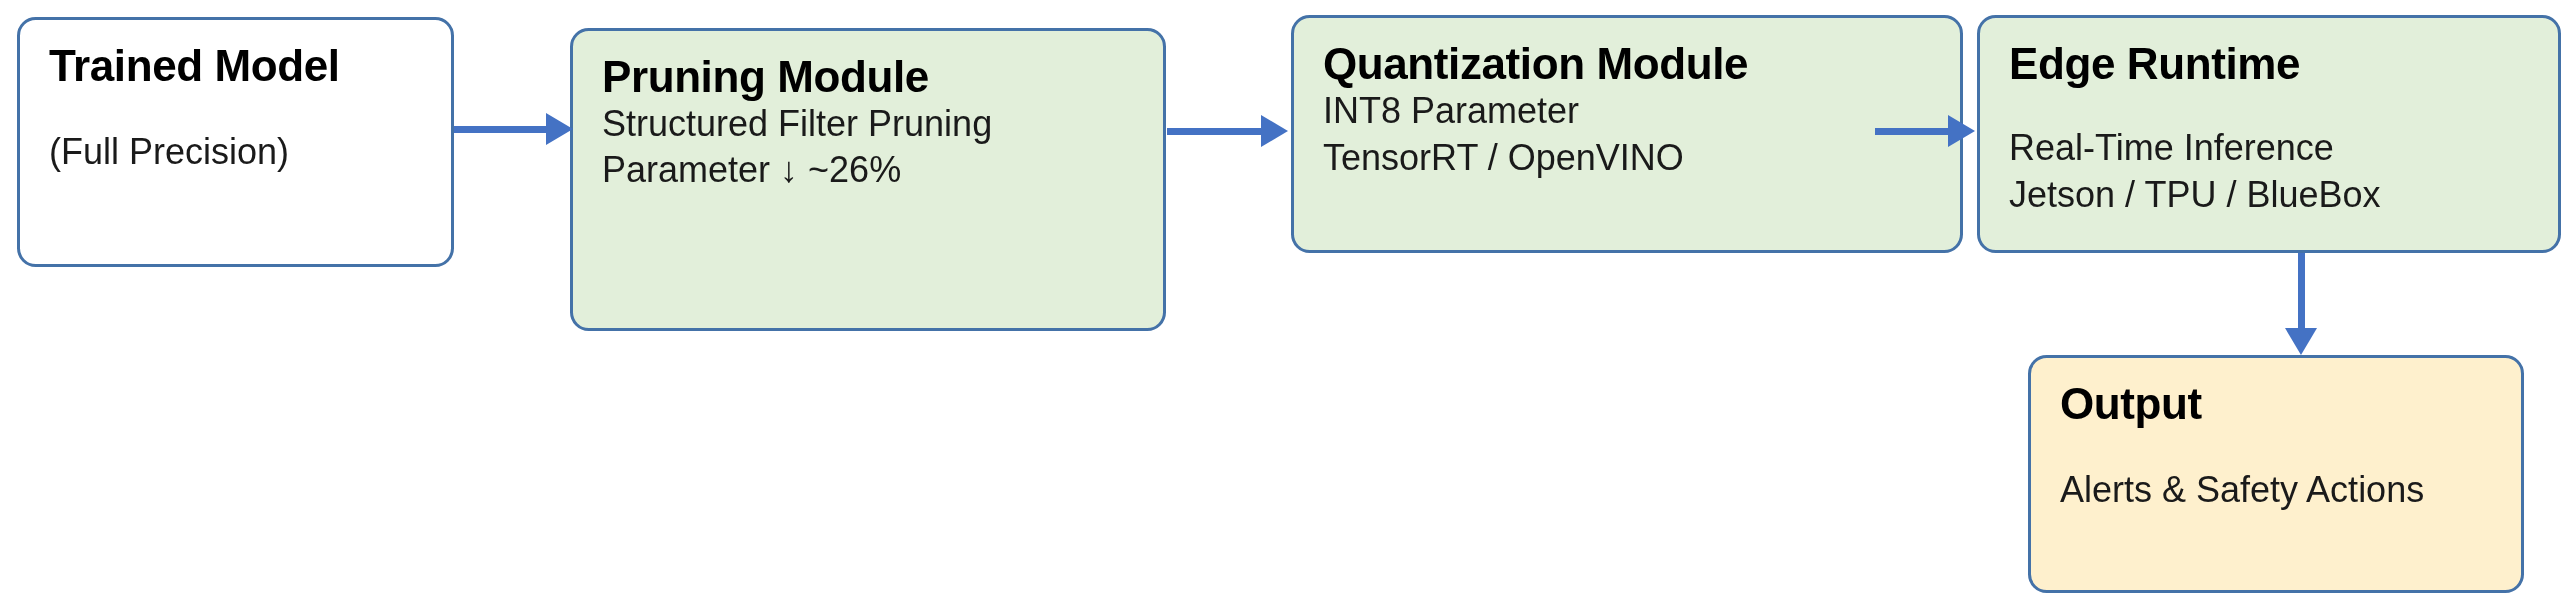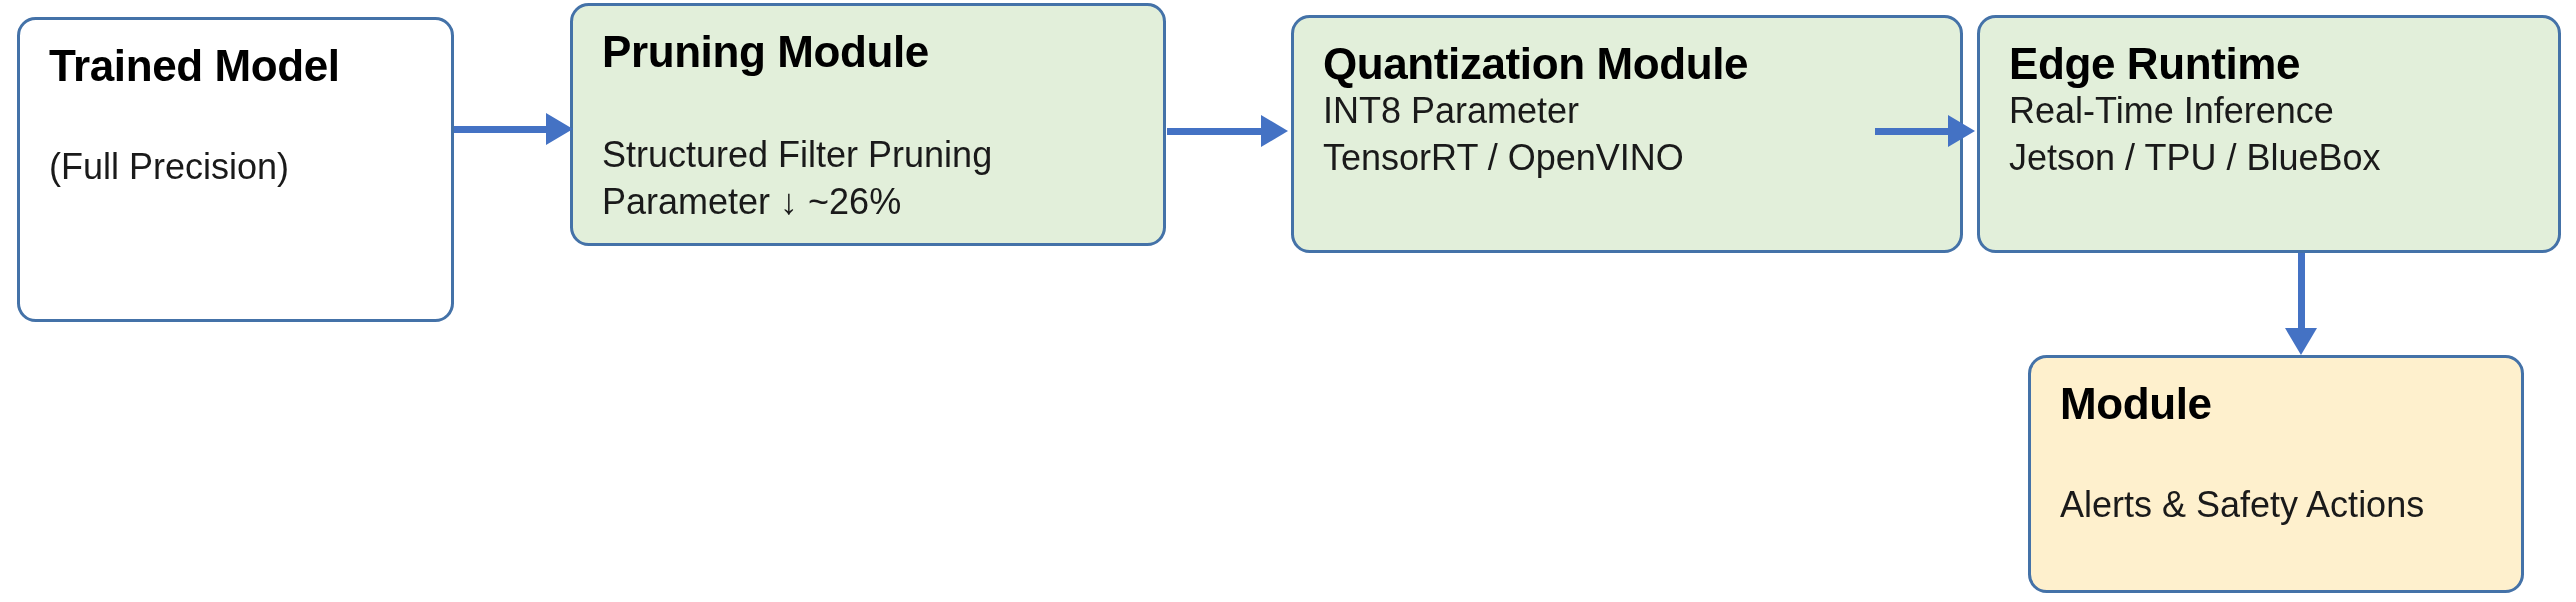--- a/index.html
+++ b/index.html
@@ -44,21 +44,21 @@
     white-space: nowrap;
   }
   .node-line {
     font-size: 36px;
     font-weight: normal;
     color: #1a1a1a;
     line-height: 1.30;
     white-space: nowrap;
   }
   .node-lines { }
-  .node-lines.spaced { margin-top: 54px; }
+  .node-lines.spaced { margin-top: 39px; }
 
   
   .conn-h {
     position: absolute;
     height: 6.8px;
     background: #4472C4;
   }
   .conn-v {
     position: absolute;
     width: 6.8px;
@@ -77,53 +77,53 @@
     border-left: 16px solid transparent;
     border-right: 16px solid transparent;
     border-top: 27px solid #4472C4;
   }
 </style>
 </head>
 <body>
 
 <div id="canvas">
 
-  <div class="node white" style="left:17px; top:17px; width:437px; height:305px;">
+  <div class="node white" style="left:17px; top:17px; width:437px; height:250px;">
     <div class="node-title">Trained Model</div>
     <div class="node-lines spaced">
       <div class="node-line">(Full Precision)</div>
     </div>
   </div>
 
-  <div class="node green" style="left:570px; top:3px; width:596px; height:243px;justify-content:space-between;">
+  <div class="node green" style="left:570px; top:28px; width:596px; height:303px;">
     <div class="node-title">Pruning Module</div>
     <div class="node-lines">
       <div class="node-line">Structured Filter Pruning</div>
       <div class="node-line">Parameter ↓ ~26%</div>
     </div>
   </div>
 
   <div class="node green" style="left:1291px; top:15.3px; width:672px; height:238px;">
     <div class="node-title">Quantization Module</div>
     <div class="node-lines">
       <div class="node-line">INT8 Parameter</div>
       <div class="node-line">TensorRT / OpenVINO</div>
     </div>
   </div>
 
-  <div class="node green" style="left:1977px; top:15.3px; width:584px; height:238px;">
+  <div class="node green" style="left:1977px; top:15.3px; width:584px; height:238px;gap:37px;">
     <div class="node-title">Edge Runtime</div>
     <div class="node-lines">
       <div class="node-line">Real-Time Inference</div>
       <div class="node-line">Jetson / TPU / BlueBox</div>
     </div>
   </div>
 
   <div class="node yellow" style="left:2028px; top:355px; width:496px; height:238px;">
-    <div class="node-title">Module</div>
+    <div class="node-title">Output</div>
     <div class="node-lines spaced">
       <div class="node-line">Alerts &amp; Safety Actions</div>
     </div>
   </div>
 
   <div class="conn-h" style="left:454px; top:126px; width:93px;"></div>
   <div class="arrow-right" style="left:546px; top:113px;"></div>
 
   <div class="conn-h" style="left:1167px; top:128px; width:96px;"></div>
   <div class="arrow-right" style="left:1261px; top:115px;"></div>

